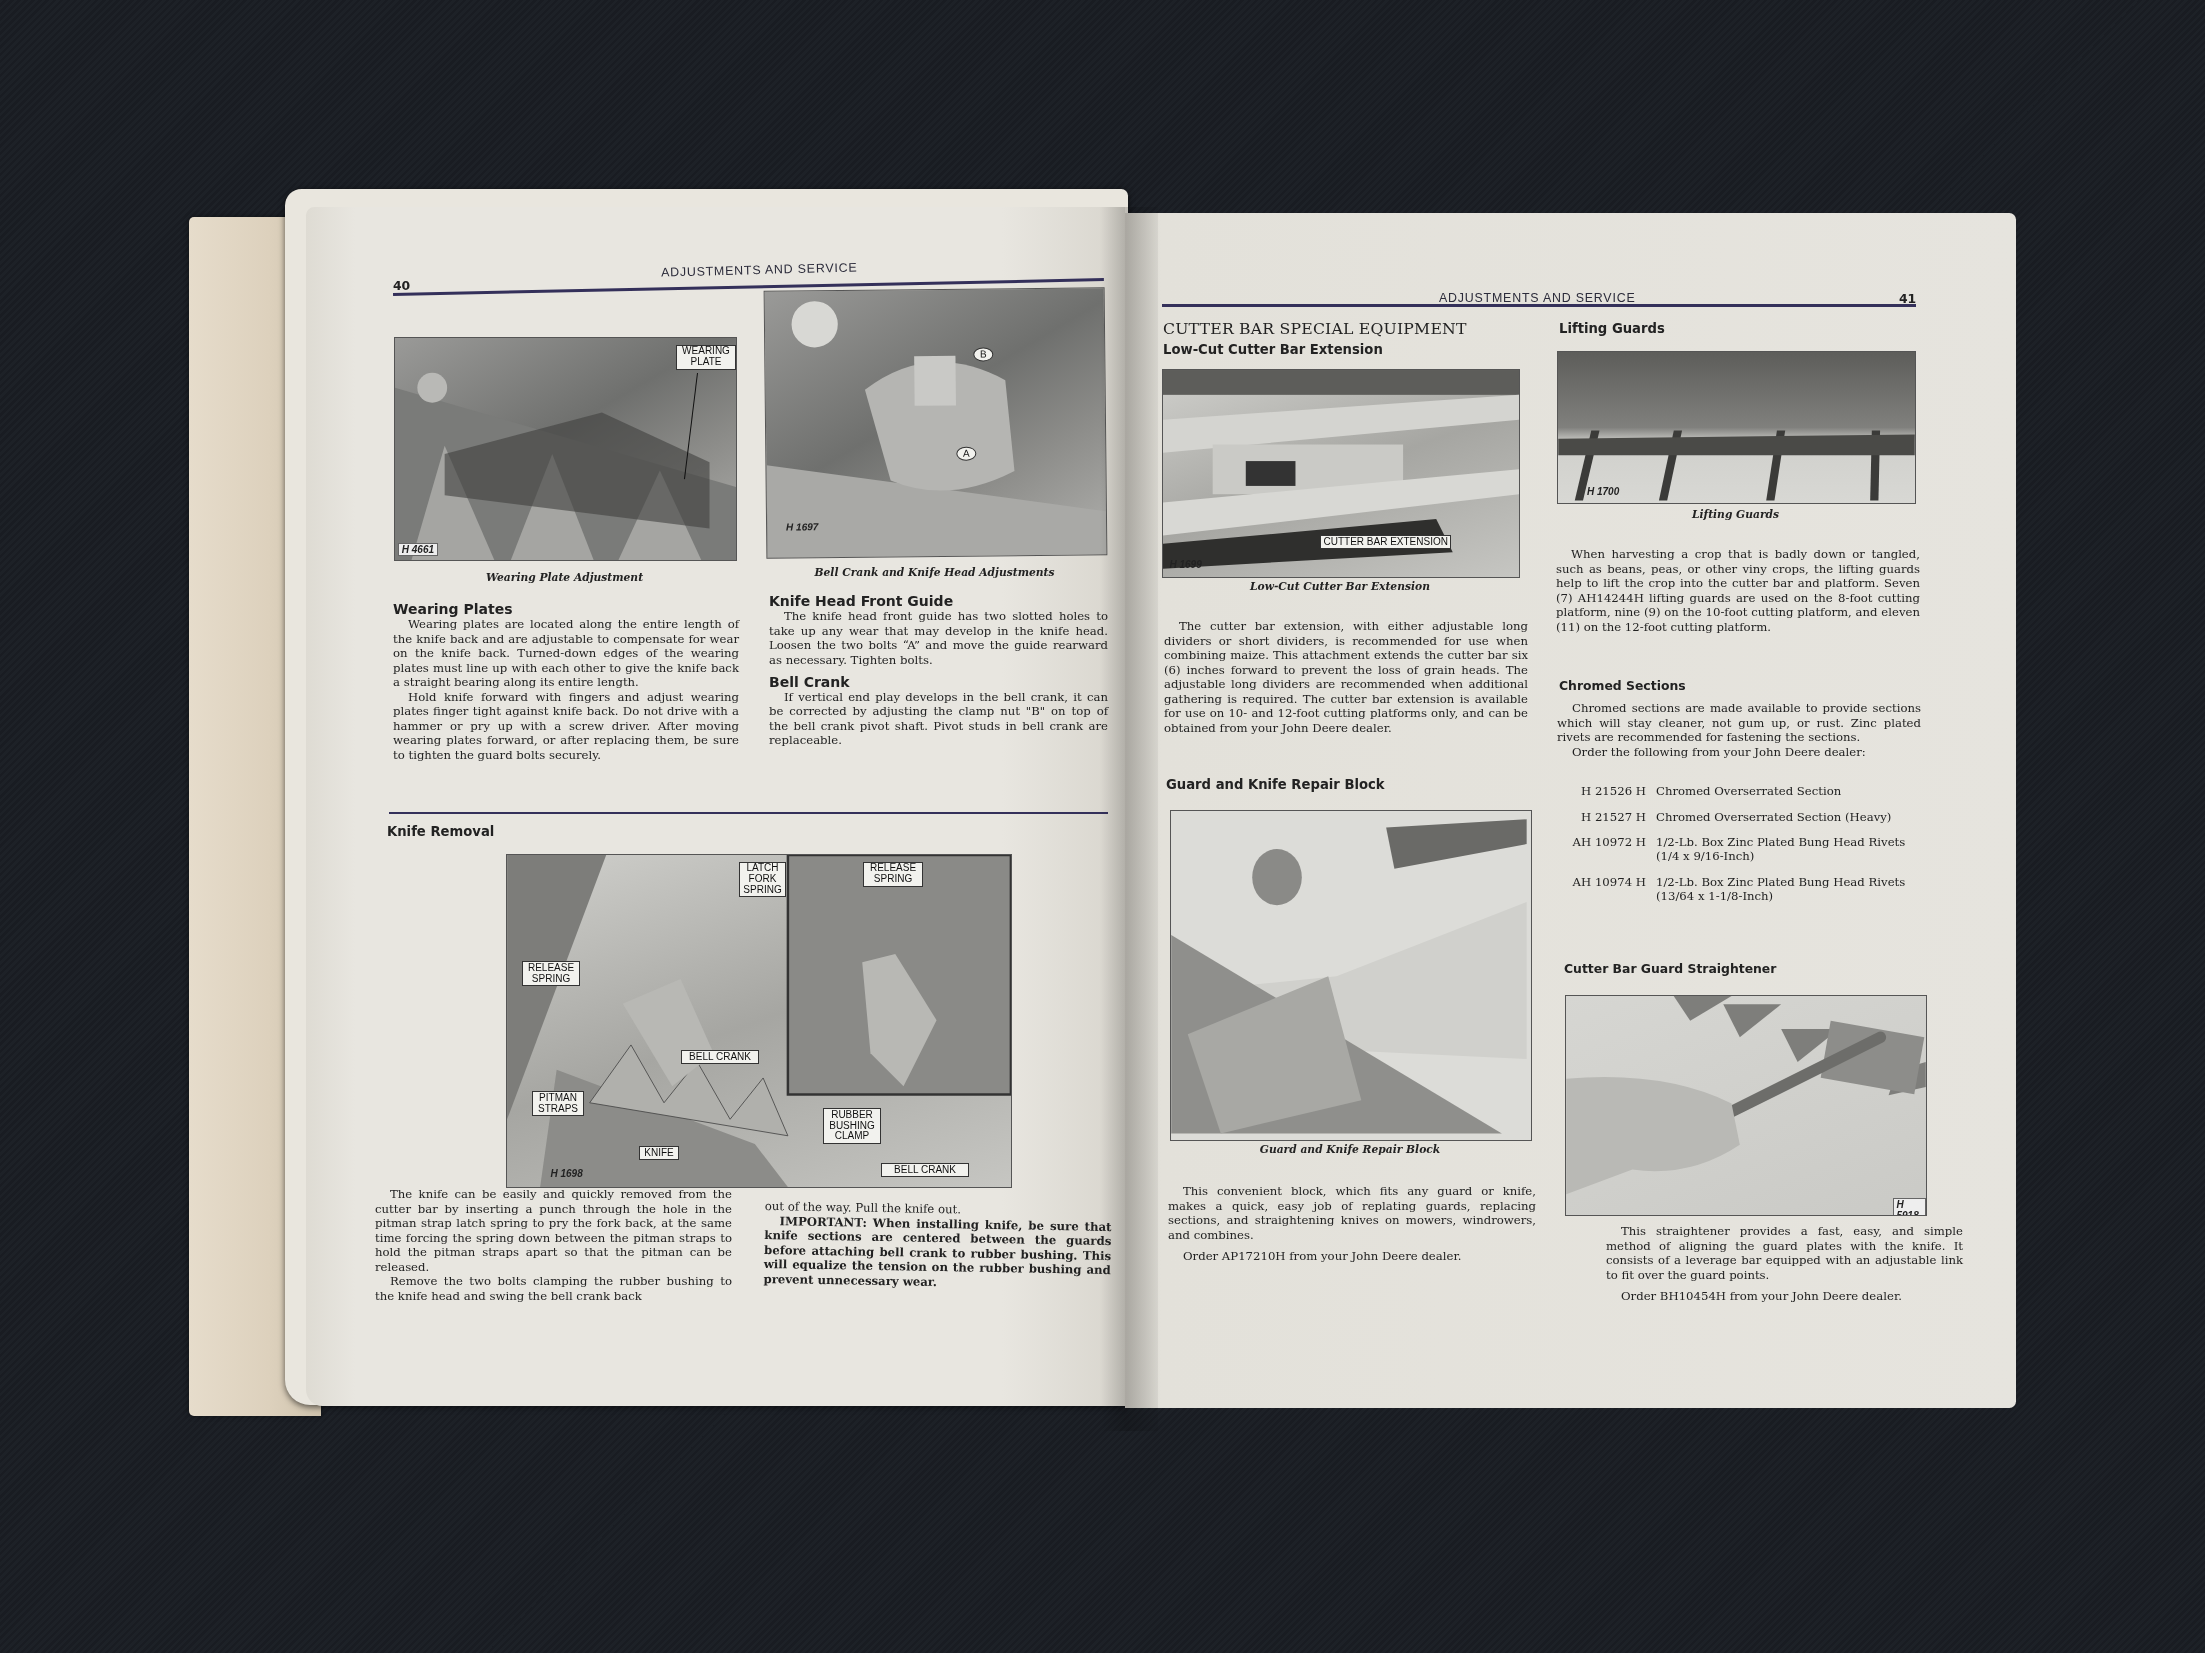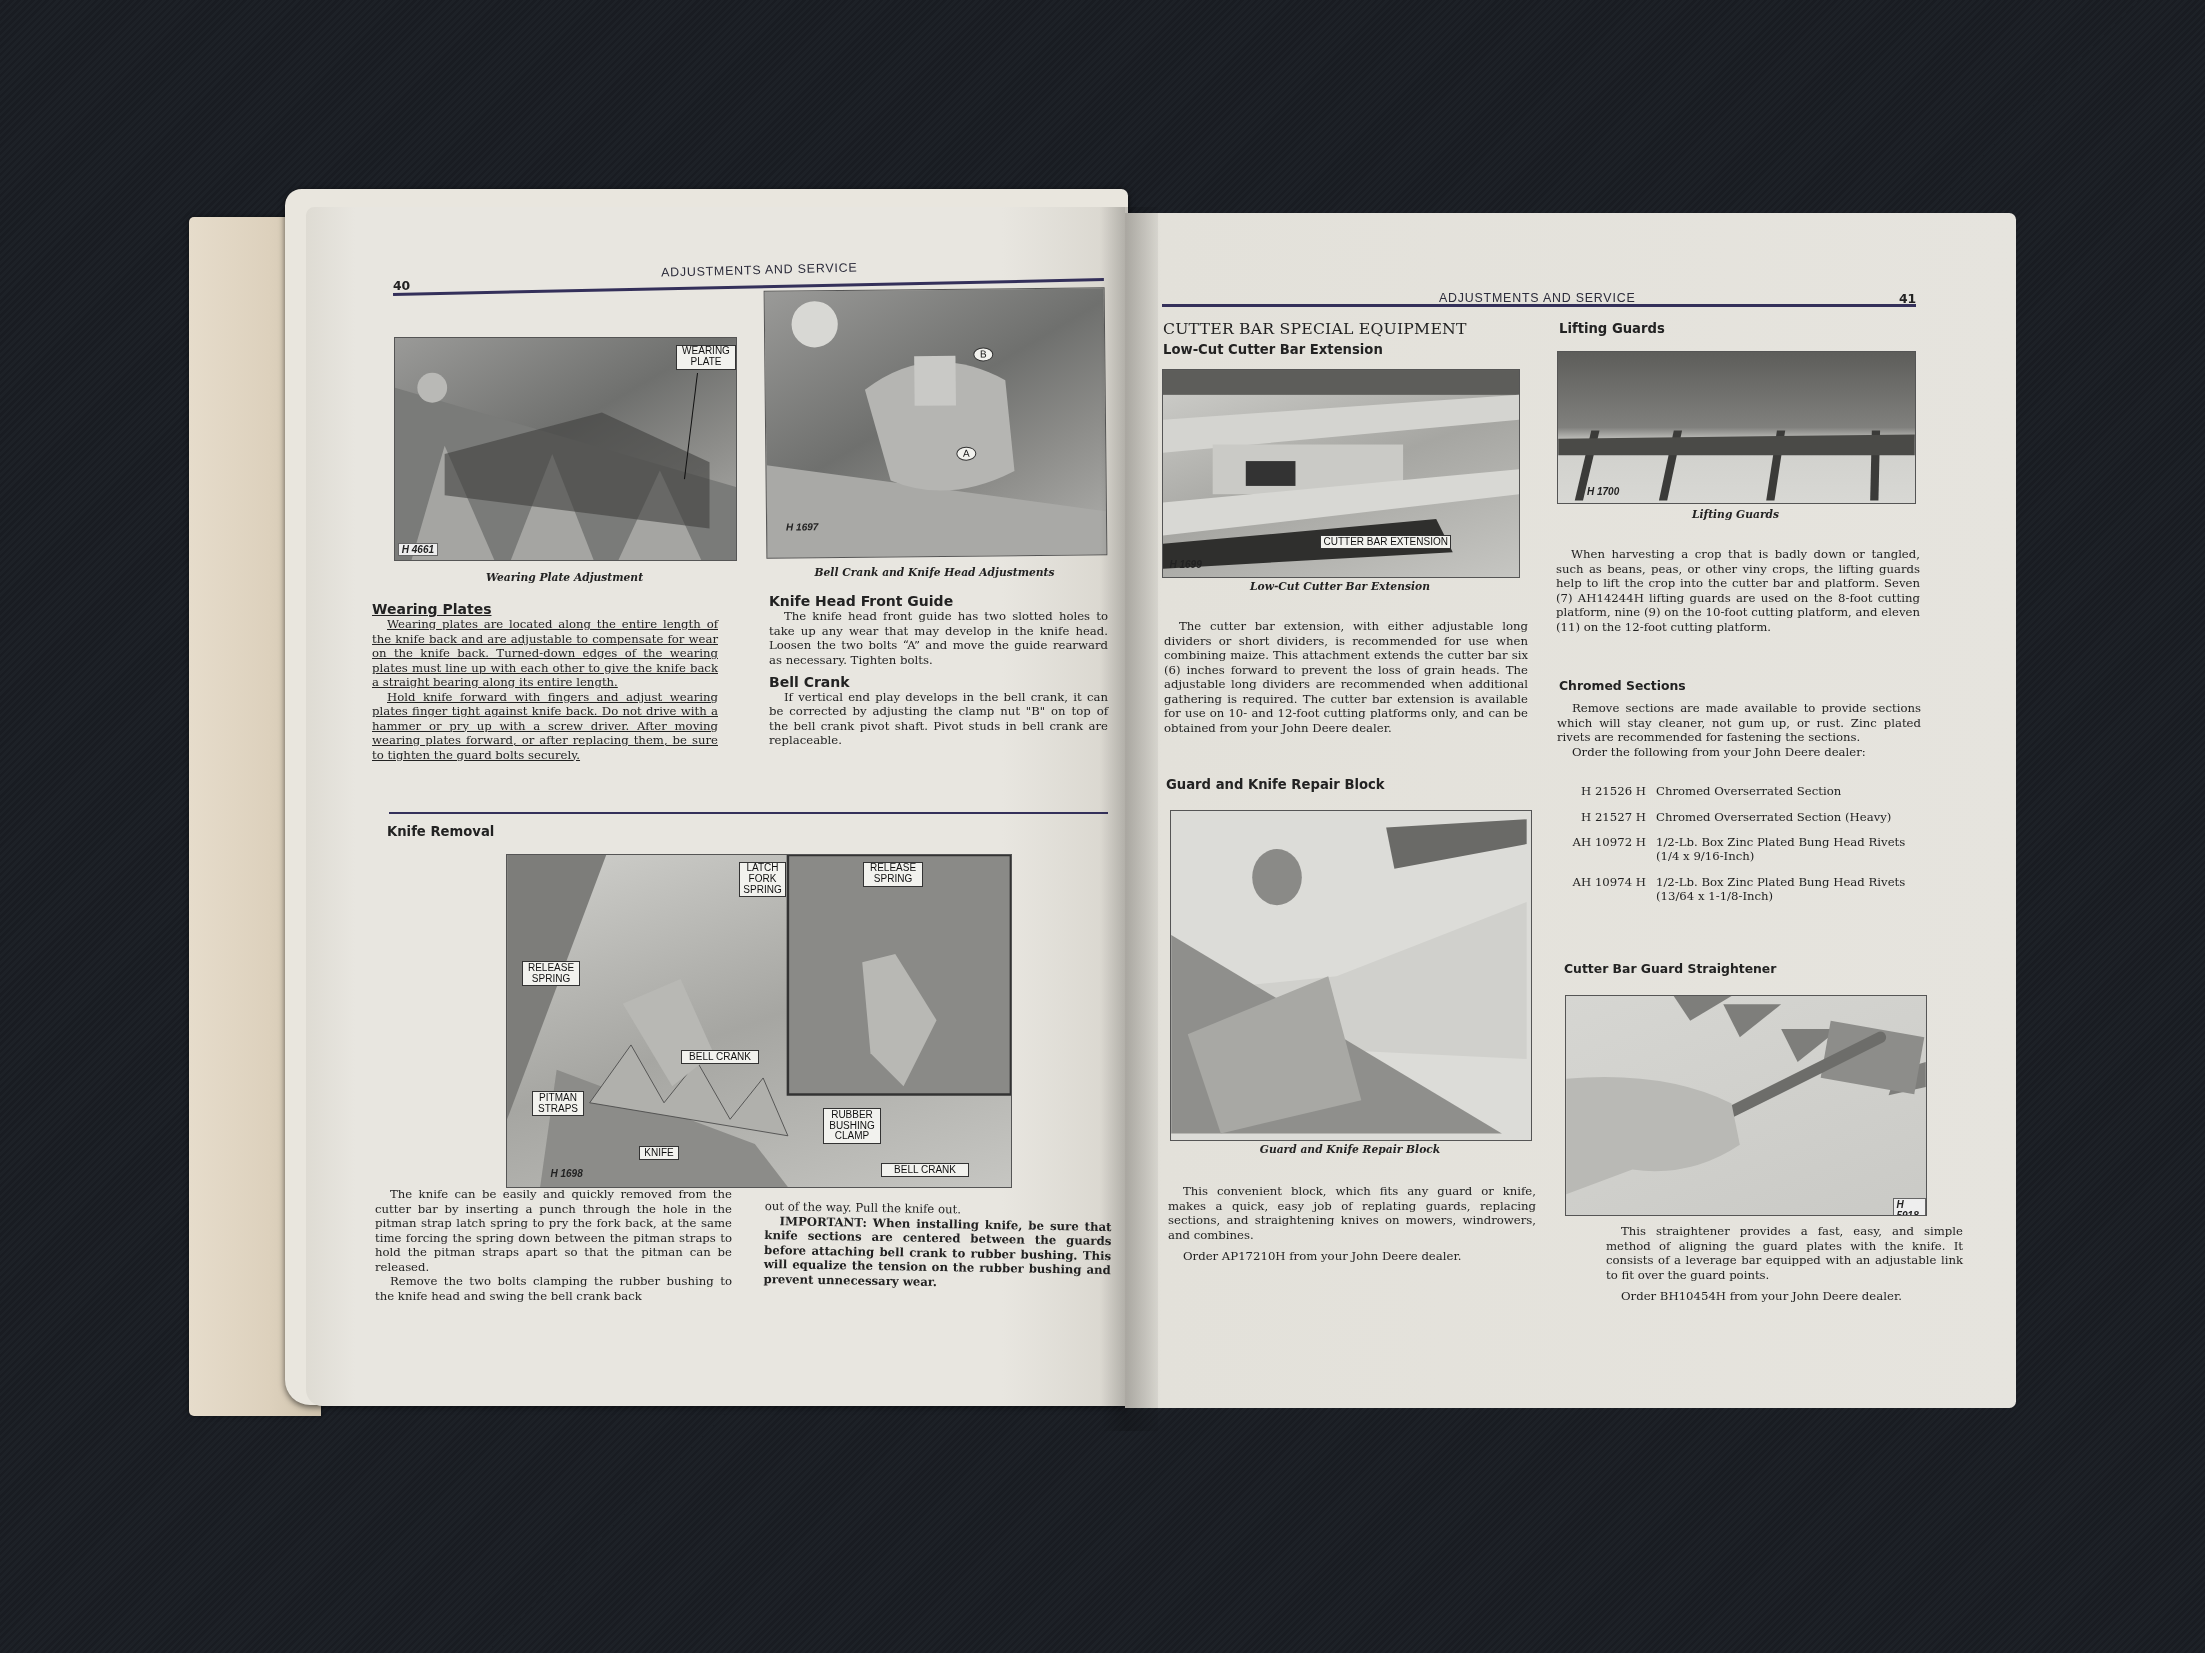--- a/index.html
+++ b/index.html
@@ -66,21 +66,21 @@
     <path d="M120 120 Q200 60 290 110 L300 220 Q220 260 150 230 Z" fill="#b5b5b2"></path>
     <rect x="180" y="80" width="50" height="60" fill="#c9c9c6"></rect>
     <circle cx="60" cy="40" r="28" fill="#d8d8d4"></circle>
   </svg>
   <div class="callout" style="left:208px;top:58px;border-radius:50%;width:13.2px;">B</div>
   <div class="callout" style="left:190px;top:157px;border-radius:50%;width:13.2px;">A</div>
   <div class="tag" style="left:16.5px;top:230px;border:none;background:none;">H 1697</div>
 </div>
 <div class="abs caption" style="left:765px;top:566px;width:339px;">Bell Crank and Knife Head Adjustments</div>
 
-<div class="abs" style="left:372px;top:601px;width:346px;text-decoration:underline;">
+<div class="abs" style="left:393px;top:601px;width:346px;">
   <div class="h2">Wearing Plates</div>
   <div class="body">
     <p>Wearing plates are located along the entire length of the knife back and are adjustable to compensate for wear on the knife back. Turned-down edges of the wearing plates must line up with each other to give the knife back a straight bearing along its entire length.</p>
     <p>Hold knife forward with fingers and adjust wearing plates finger tight against knife back. Do not drive with a hammer or pry up with a screw driver. After moving wearing plates forward, or after replacing them, be sure to tighten the guard bolts securely.</p>
   </div>
 </div>
 
 <div class="abs" style="left:769px;top:593px;width:339px;">
   <div class="h2">Knife Head Front Guide</div>
   <div class="body">
@@ -185,21 +185,21 @@
   <div class="tag" style="left:26.5px;top:134px;border:none;background:none;">H 1700</div>
 </div>
 <div class="abs caption" style="left:1557px;top:508px;width:357px;">Lifting Guards</div>
 
 <div class="abs body" style="left:1556px;top:547px;width:364px;">
   <p>When harvesting a crop that is badly down or tangled, such as beans, peas, or other viny crops, the lifting guards help to lift the crop into the cutter bar and platform. Seven (7) AH14244H lifting guards are used on the 8-foot cutting platform, nine (9) on the 10-foot cutting platform, and eleven (11) on the 12-foot cutting platform.</p>
 </div>
 
 <div class="abs h2" style="left:1559px;top:678px;font-size:12.4px;">Chromed Sections</div>
 <div class="abs body" style="left:1557px;top:701px;width:364px;">
-  <p>Remove sections are made available to provide sections which will stay cleaner, not gum up, or rust. Zinc plated rivets are recommended for fastening the sections.</p>
+  <p>Chromed sections are made available to provide sections which will stay cleaner, not gum up, or rust. Zinc plated rivets are recommended for fastening the sections.</p>
   <p>Order the following from your John Deere dealer:</p>
 </div>
 
 <div class="abs parts" style="left:1555px;top:784px;width:372px;">
   <div class="row">
     <span class="code">H 21526 H</span>
     <span class="desc">Chromed Overserrated Section</span>
   </div>
   <div class="row">
     <span class="code">H 21527 H</span>

